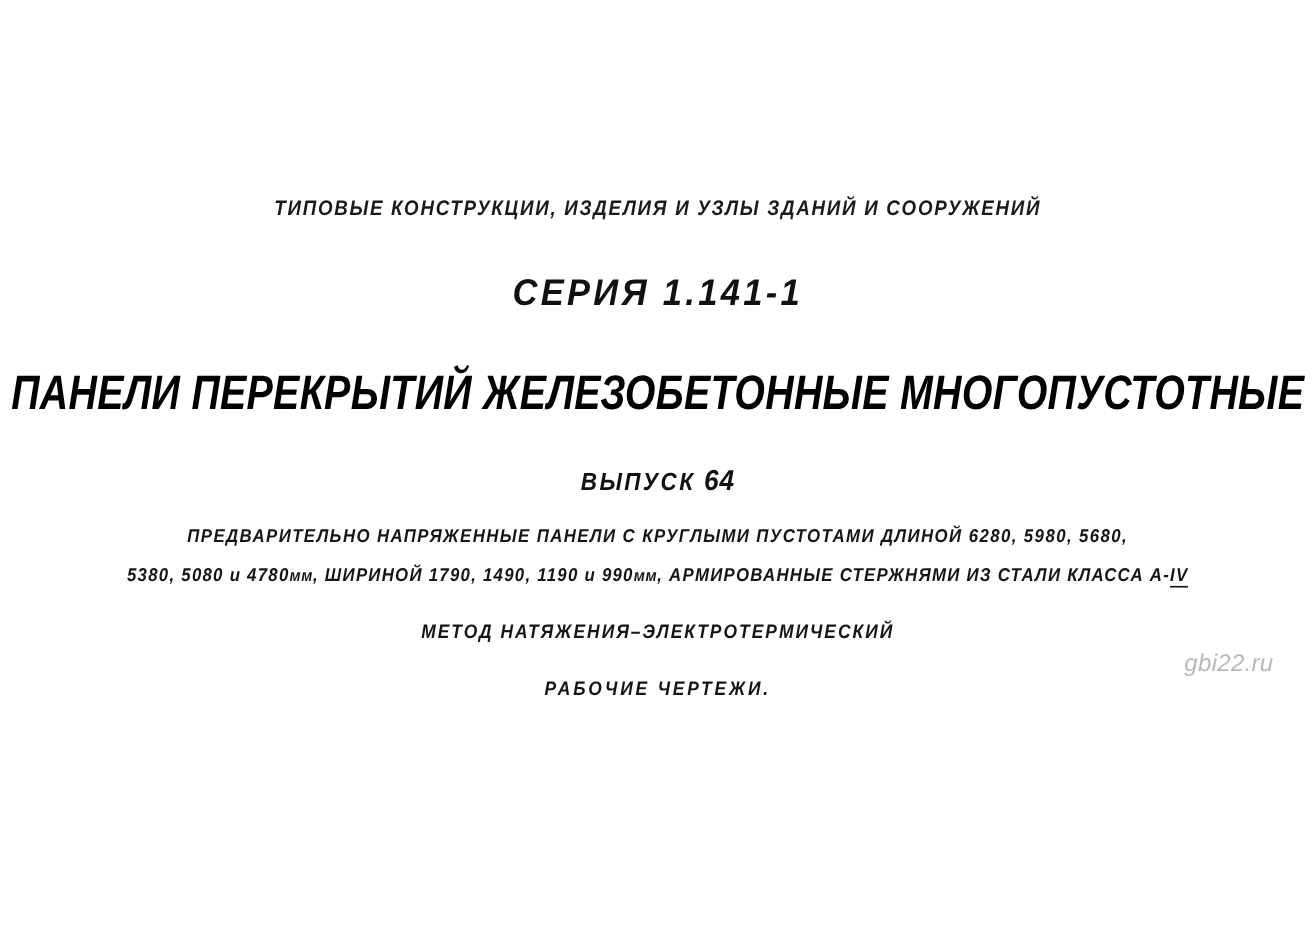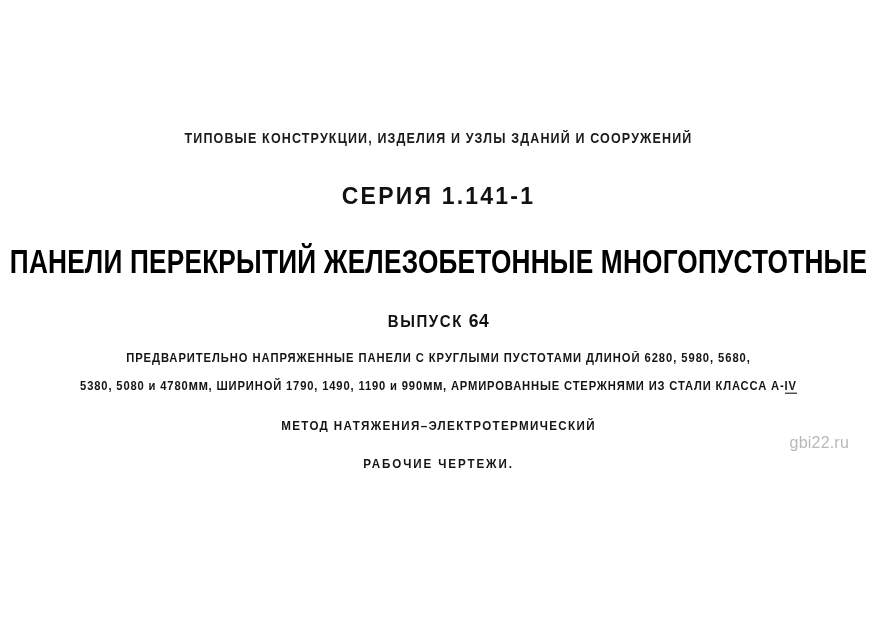--- a/index.html
+++ b/index.html
@@ -12,20 +12,21 @@
     height: 630px;
     overflow: hidden;
     font-family: "Liberation Sans", sans-serif;
     color: #111111;
   }
   .page {
     position: relative;
     width: 877px;
     height: 630px;
     background: #ffffff;
+    font-style: italic;
   }
   .sheet {
     position: absolute;
     left: 0;
     top: 0;
     width: 877px;
     height: 630px;
   }
 
   .title-block {
@@ -122,21 +123,21 @@
     position: absolute;
     right: 28px;
     top: 434px;
     font-size: 16px;
     color: #b9b9b9;
     letter-spacing: 0.2px;
     font-family: "Liberation Sans", sans-serif;
   }
 
   .mm {
-    font-size: 13px;
+    font-size: 10px;
     letter-spacing: 0.4px;
     margin-top: 36px;
   }
 </style>
 </head>
 <body>
 
 <div class="page">
   <div class="sheet">
 

